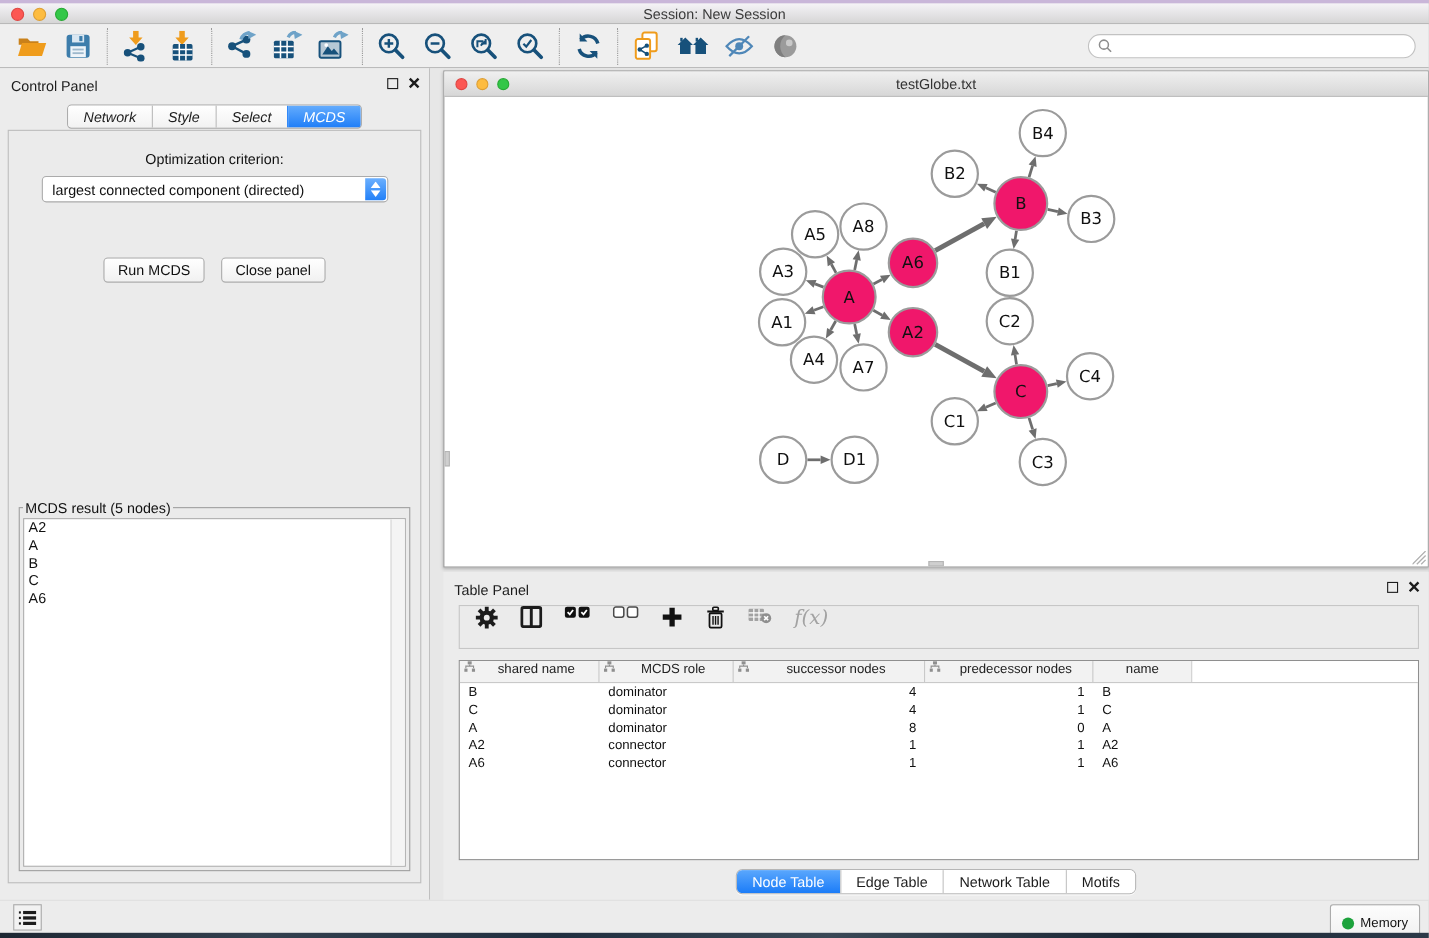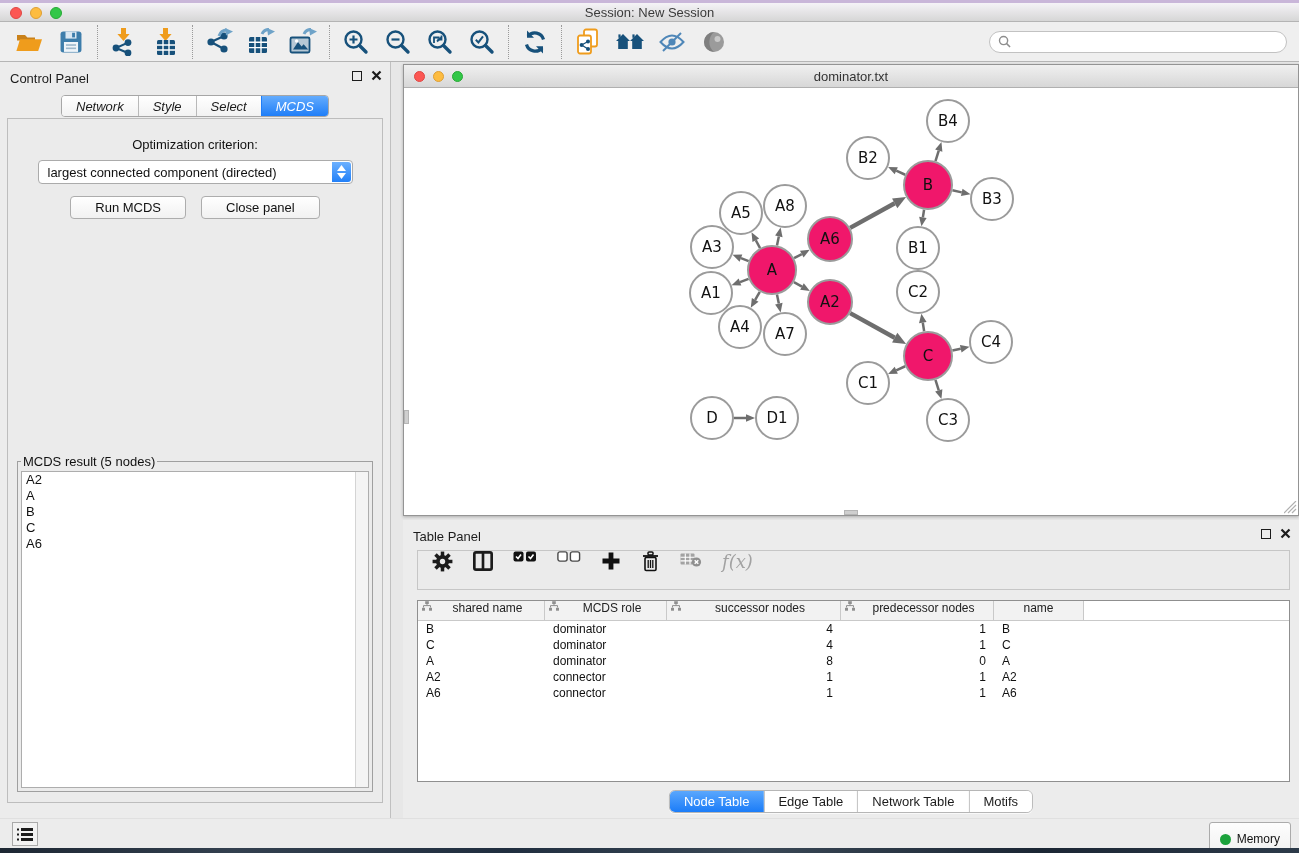--- a/index.html
+++ b/index.html
@@ -66,23 +66,23 @@
     position:relative; margin:8px auto 0; width:315px; height:24px;
     background:#fff; border:1px solid #ababab; border-radius:4px;
     display:flex; align-items:center; font-size:13px; padding-left:9px; color:#111;
   }
   .dd-stepper {
     position:absolute; right:1px; top:1px; bottom:1px; width:19px; border-radius:0 3px 3px 0;
     background:linear-gradient(#6cb0fe,#2280f8); display:flex; flex-direction:column; align-items:center; justify-content:center; gap:2px;
   }
   .btn-row { display:flex; justify-content:center; gap:15px; margin-top:12px; }
   .push-btn {
-    height:23px; padding:0 24px; font-size:13px; color:#111;
+    height:23px; padding:0 12px; font-size:13px; color:#111;
     background:linear-gradient(#ffffff,#f1f1f1); border:1px solid #adadad; border-radius:4px;
-    display:flex; align-items:center; cursor:default;
+    display:flex; align-items:center; cursor:default;margin-top:38px;
   }
   fieldset.result-box {
     position:absolute; left:9px; right:9px; bottom:10px; height:338px;
     border:1px solid #9f9f9f; padding:0;
   }
   fieldset.result-box legend { font-size:13px; color:#111; margin-left:3px; padding:0 2px; }
   .result-list {
     position:absolute; left:3px; right:3px; top:2px; bottom:3px;
     background:#fff; border:1px solid #adadad; overflow:hidden;
   }
@@ -369,21 +369,21 @@
 
   <div class="desktop">
 
     <div class="network-window">
       <div class="inner-titlebar">
         <div class="lights small">
           <span class="light red"></span>
           <span class="light yellow"></span>
           <span class="light green"></span>
         </div>
-        <div class="title">dominator.txt</div>
+        <div class="title">testGlobe.txt</div>
       </div>
       <div class="net-canvas">
         <svg id="graph-svg" width="894" height="428">
             <line x1="356.0557013272504" y1="160.03790244042816" x2="351.8109303542095" y2="152.2330009738691" stroke="#6e6e6e" stroke-width="2.5"></line>
             <polygon points="347.51098283201964,144.32664585242324 355.14916918326446,150.41746757561117 348.4726915251546,154.04853437212705" fill="#6e6e6e"></polygon>
             <line x1="372.9764981072526" y1="157.50031701044867" x2="374.8291423470068" y2="148.37960690704367" stroke="#6e6e6e" stroke-width="2.5"></line>
             <polygon points="376.6206816656177,139.55972103080518 378.5530941614186,149.13603461934608 371.105190532595,147.62317919474125" fill="#6e6e6e"></polygon>
             <line x1="344.65634706744873" y1="173.05159970918868" x2="336.94612963636354" y2="170.096016360606" stroke="#6e6e6e" stroke-width="2.5"></line>
             <polygon points="328.5424145806451,166.87459225591394 338.3062864805669,166.54778111485822 335.5859727921602,173.64425160635378" fill="#6e6e6e"></polygon>
             <line x1="344.6075678401552" y1="190.82009737174477" x2="336.0066158782075" y2="194.0630792590365" stroke="#6e6e6e" stroke-width="2.5"></line>

